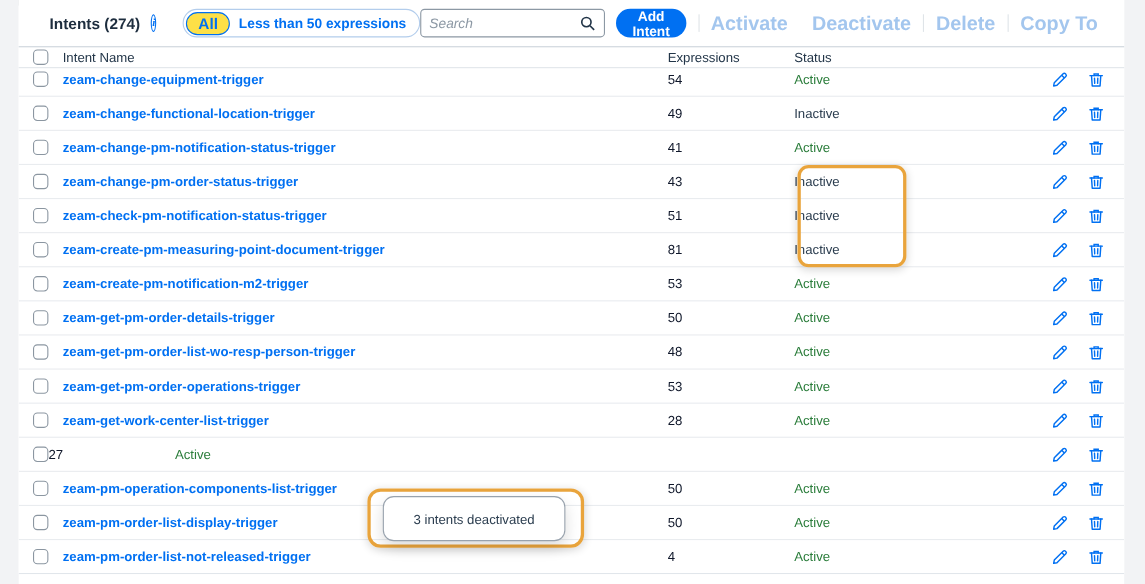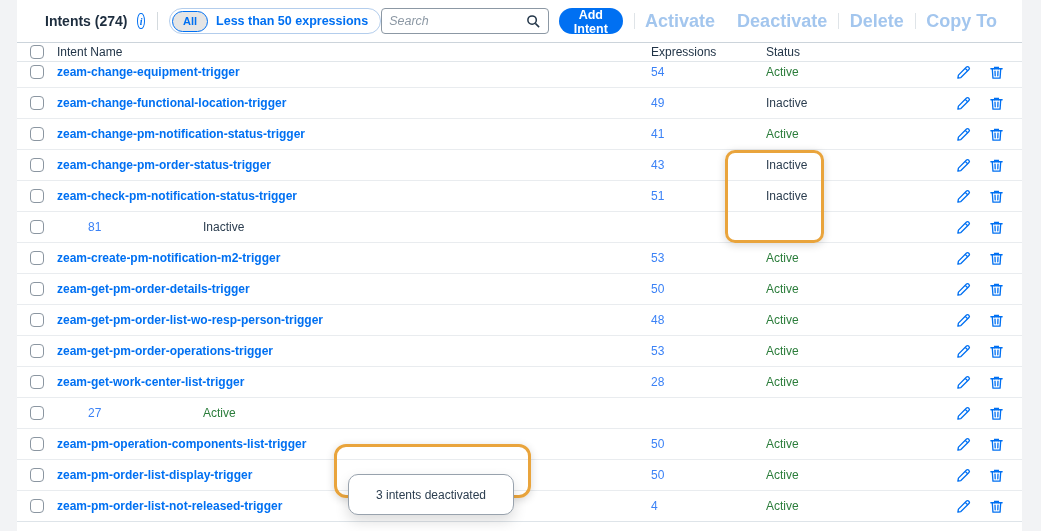--- a/index.html
+++ b/index.html
@@ -26,22 +26,22 @@
   .page-title { font-size:14px; font-weight:bold; color:#1d2d3e; white-space:nowrap; }
   .info-icon { margin-left:10px; width:16px; height:16px; border:1.5px solid #0070f2;
     border-radius:50%; color:#0070f2; font-size:10px; font-weight:bold; font-style:italic;
     display:flex; align-items:center; justify-content:center; cursor:pointer; font-family:"Liberation Serif",serif; }
   .v-div { width:1px; height:18px; background:#d4dade; margin:0 12px; }
   .seg-group {
     display:flex; align-items:center; border:1px solid #b3cdec; border-radius:14px;
     height:26px; padding:0 12px 0 2px; gap:8px;
   }
   .seg-pill {
-    border:1.5px solid #0070f2; background:#e5e5e5; color:#0070f2;
-    border-radius:12px; height:21px; padding:0 10px; font-size:11px; font-weight:bold;
+    border:1.5px solid #0070f2; background:#fde047; color:#0070f2;
+    border-radius:12px; height:21px; padding:0 10px; font-size:14px; font-weight:bold;
     display:flex; align-items:center; cursor:pointer;
   }
   .seg-link { color:#0070f2; font-size:12.5px; font-weight:bold; cursor:pointer; white-space:nowrap; }
 
   .toolbar-right { margin-left:auto; display:flex; align-items:center; }
   .search-box {
     width:168px; height:26px; border:1px solid #8c98a4; border-radius:4px;
     display:flex; align-items:center; padding:0 7px; background:#fff;
   }
   .search-box input {
@@ -61,47 +61,47 @@
   
   .thead {
     height:19px; display:flex; align-items:center; padding-left:13px;
     border-bottom:1px solid #e1e6ea; font-size:12px; color:#223548;
   }
   .checkbox {
     width:14px; height:14px; border:1px solid #8b96a1; border-radius:4px;
     background:#fff; flex:0 0 auto; cursor:pointer;
   }
   .cell-name   { width:563px; padding-left:13px; overflow:hidden; white-space:nowrap; }
-  .cell-expr   { width:115px;margin-left:44px; }
+  .cell-expr   { width:115px; }
   .cell-status { width:150px; }
   .cell-actions{ margin-left:auto; display:flex; align-items:center; gap:17px; padding-right:18px; }
 
   .tbody { overflow:hidden; }
   .row {
     height:31px; display:flex; align-items:center; padding-left:13px;
     border-bottom:1px solid #e9ecef; font-size:12px;
   }
   .row:first-child { margin-top:-5px; }
   .row:last-child { border-bottom:1px solid #dee4e9; }
   .intent-link { color:#0070f2; font-weight:bold; cursor:pointer; text-decoration:none; }
-  .expr-val { color:#3b82f6; }
+  .expr-val { color:#0f172a; }
   .status-val { color:#2b3d4f; }
   .status-val.active { color:#2b7d3b; }
   .icon-btn { width:16px; height:16px; cursor:pointer; display:flex; align-items:center; justify-content:center; background:none; border:none; padding:0; }
   .icon-btn svg { display:block; }
 
   
   .hl-box {
     position:absolute; border:3px solid #e9a43c; background:transparent;
     box-shadow:0 2px 8px rgba(0,0,0,0.16); pointer-events:none;
   }
   .hl-status { left:725px; top:150px; width:99px; height:93px; border-radius:10px; }
   .hl-toast  { left:334px; top:444px; width:197px; height:54px; border-radius:12px; }
   .toast {
-    position:absolute; left:348px; top:474px; width:166px; height:41px;
+    position:absolute; left:348px; top:451px; width:166px; height:41px;
     background:#fff; border:1px solid #98a2ad; border-radius:10px;
     box-shadow:0 6px 14px rgba(0,0,0,0.14);
     display:flex; align-items:center; justify-content:center;
     font-size:12px; color:#2b3d4f;
   }
 </style>
 </head>
 <body>
 
 <div class="gutter gutter-left"></div>
@@ -274,20 +274,23 @@
           <path d="M3.5 4 L4.2 14 H11.8 L12.5 4" stroke-linejoin="round"></path>
           <line x1="6.4" y1="6.5" x2="6.6" y2="11.5"></line>
           <line x1="9.6" y1="6.5" x2="9.4" y2="11.5"></line>
         </svg>
       </button>
     </span>
   </div>
 
   <div class="row">
     <span class="checkbox"></span>
+    <span class="cell-name">
+      <a class="intent-link">zeam-create-pm-measuring-point-document-trigger</a>
+    </span>
     <span class="cell-expr expr-val">81</span>
     <span class="cell-status status-val">Inactive</span>
     <span class="cell-actions">
       <button class="icon-btn" title="">
         <svg width="15" height="15" viewBox="0 0 16 16" fill="none" stroke="#0070f2" stroke-width="1.4" stroke-linejoin="round">
           <path d="M2 14 L2.6 10.8 L11.2 2.2 C11.8 1.6 12.8 1.6 13.4 2.2 L13.8 2.6 C14.4 3.2 14.4 4.2 13.8 4.8 L5.2 13.4 Z"></path>
           <line x1="9.8" y1="3.6" x2="12.4" y2="6.2"></line>
         </svg>
       </button>
       <button class="icon-btn" title="">

